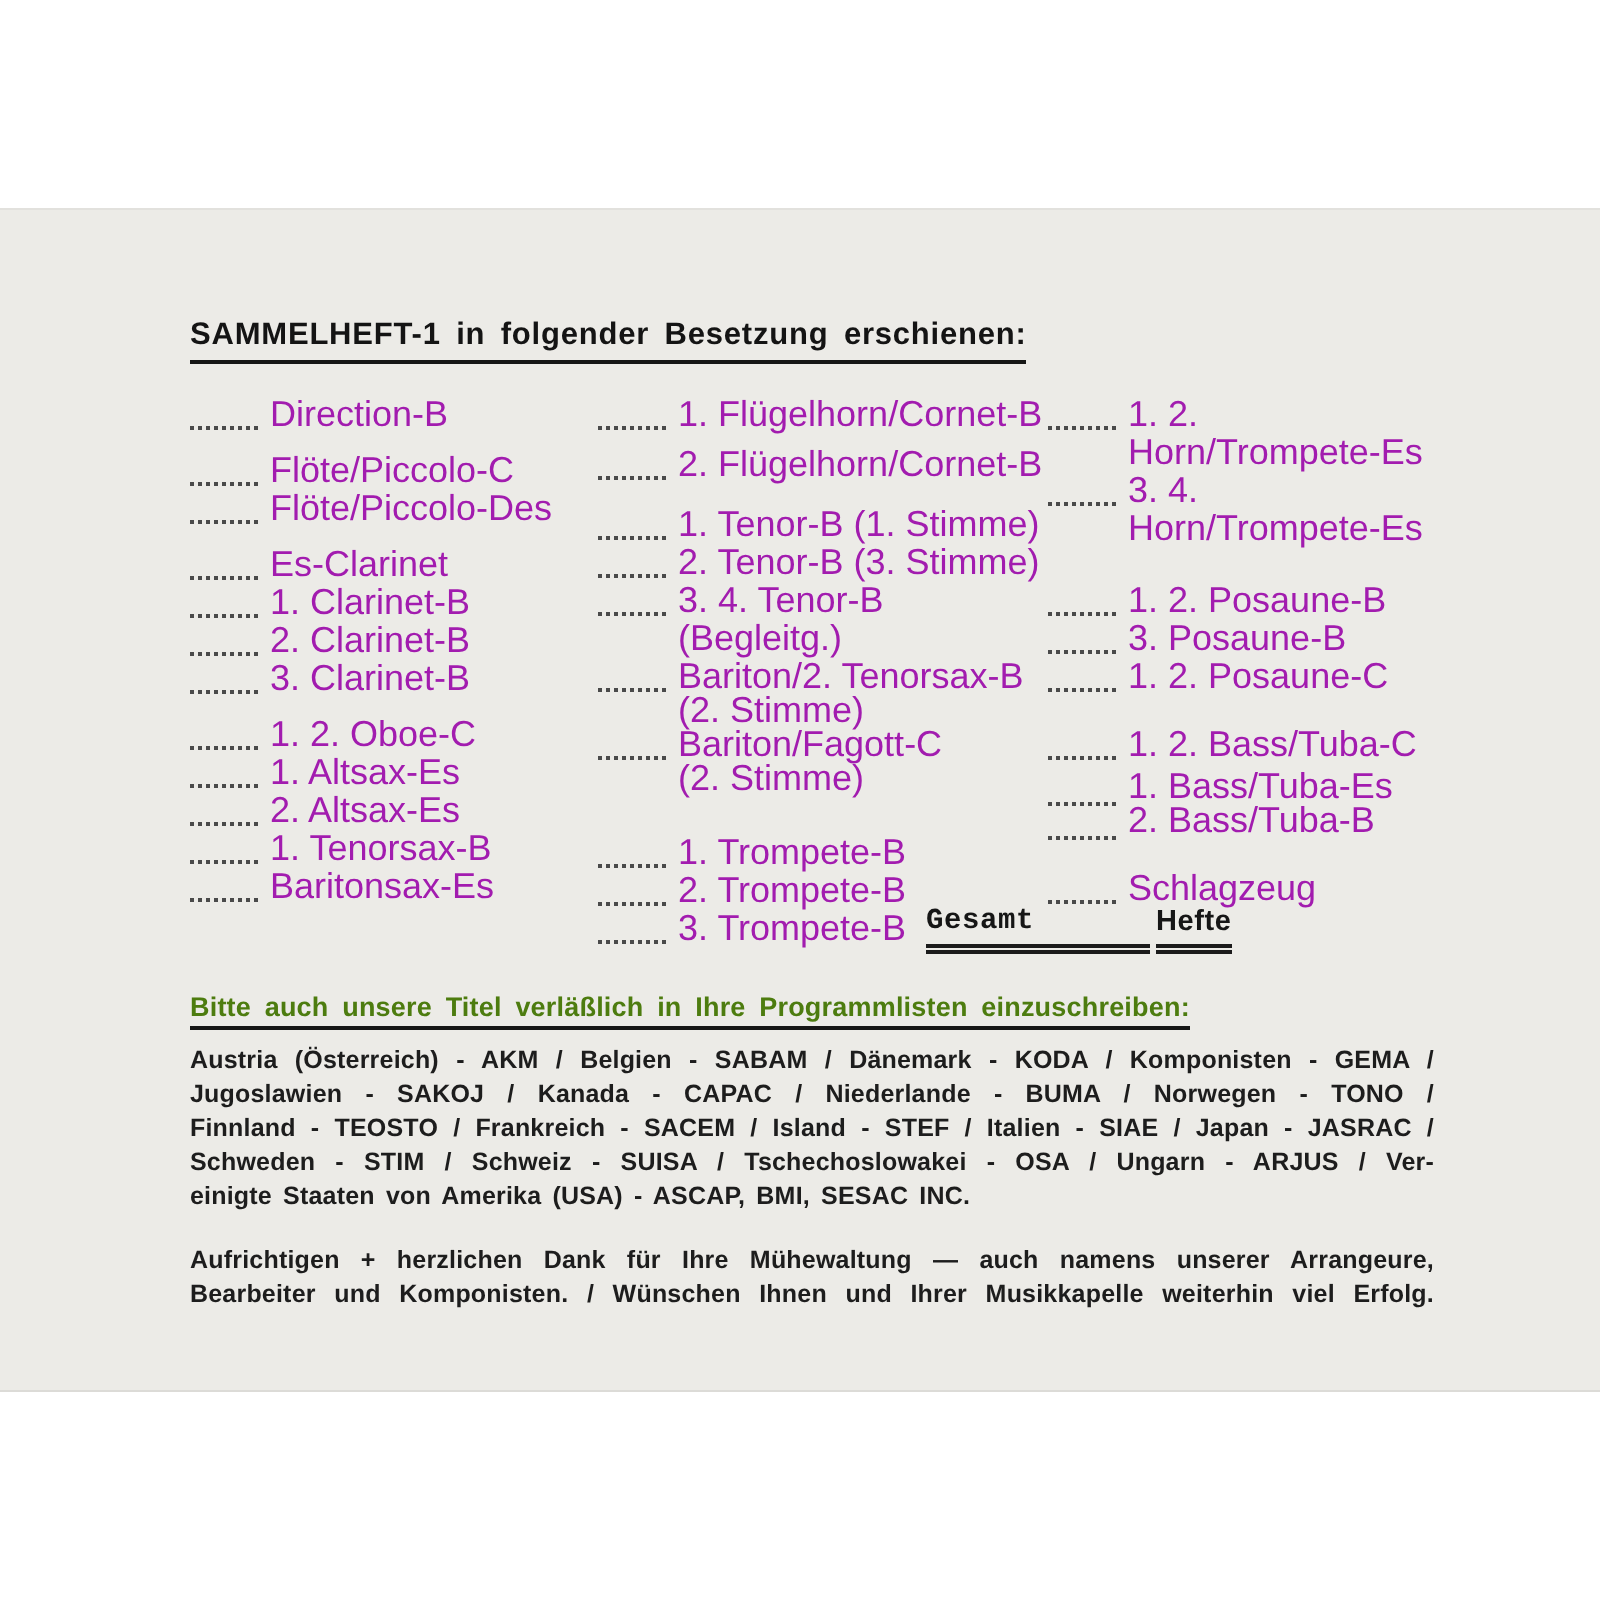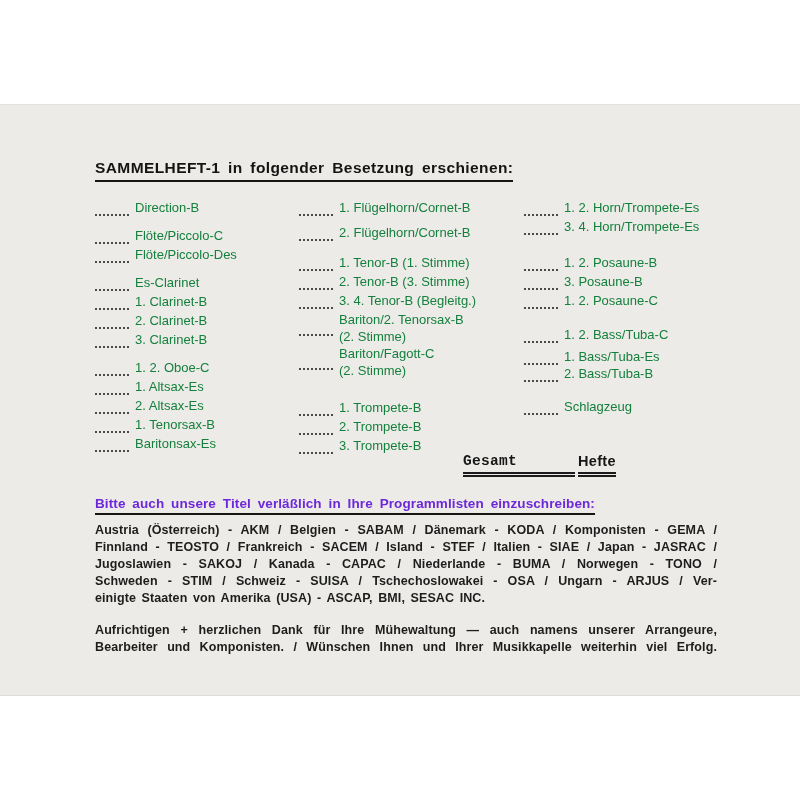--- a/index.html
+++ b/index.html
@@ -16,33 +16,33 @@
   .col3{left:524px;width:196px;}
   .group{margin-bottom:9px;}
   .col2 .group{margin-bottom:11px;}
   .col2 .group:nth-child(2){margin-bottom:20px;}
   .col3 .group:nth-child(1){margin-bottom:17px;}
   .col3 .group:nth-child(2){margin-bottom:15px;}
   .col3 .group:nth-child(3){margin-bottom:4px;}
   .col3 .group:nth-child(4){margin-bottom:15px;}
   .col2 .group:nth-child(1) .item + .item{margin-top:6px;}
   .col3 .group:nth-child(4) .item{line-height:15px;}
-  .item{display:flex;align-items:center;line-height:19px;font-size:13px;color:#15803d;}
+  .item{display:flex;align-items:flex-start;line-height:19px;font-size:18px;color:#a21caf;}
   .dots{width:34px;min-width:34px;margin-right:6px;height:15px;
     border-bottom:2px dotted #4a4a4a;}
   .txt{display:block;}
   .l1{display:block;}
   .sub{display:block;line-height:15px;}
   .totals{position:absolute;left:463px;top:348px;display:flex;align-items:flex-end;}
   .total-box{display:inline-block;border-bottom:5px double #1b1b1b;padding-bottom:3px;
     font-weight:bold;font-size:14.5px;color:#161616;letter-spacing:.3px;}
   .total-box.gesamt{width:112px;font-family:Liberation Mono, monospace;}
   .total-box.hefte{width:38px;margin-left:3px;}
   .program-heading{position:absolute;left:95px;top:391px;margin:0;font-size:13.5px;
-    font-weight:bold;color:#6d28d9;word-spacing:3px;letter-spacing:.1px;
+    font-weight:bold;color:#4d7c0f;word-spacing:3px;letter-spacing:.1px;
     border-bottom:2px solid #161616;padding-bottom:2px;white-space:nowrap;}
   .para{position:absolute;left:95px;width:622px;font-weight:bold;font-size:12.5px;
     line-height:17px;color:#1d1d1d;word-spacing:2px;letter-spacing:.1px;}
   .societies{top:417px;}
   .thanks{top:517px;}
   .jline{text-align:justify;text-align-last:justify;}
   .lline{text-align:left;}
 </style>
 </head>
 <body>
@@ -275,22 +275,22 @@
 
     <div class="totals">
       <span class="total-box gesamt"><span>Gesamt</span></span>
       <span class="total-box hefte"><span>Hefte</span></span>
     </div>
 
     <h2 class="program-heading">Bitte auch unsere Titel verläßlich in Ihre Programmlisten einzuschreiben:</h2>
 
     <div class="para societies">
       <div class="jline">Austria (Österreich) - AKM / Belgien - SABAM / Dänemark - KODA / Komponisten - GEMA /</div>
+      <div class="jline">Jugoslawien - SAKOJ / Kanada - CAPAC / Niederlande - BUMA / Norwegen - TONO /</div>
       <div class="jline">Finnland - TEOSTO / Frankreich - SACEM / Island - STEF / Italien - SIAE / Japan - JASRAC /</div>
-      <div class="jline">Jugoslawien - SAKOJ / Kanada - CAPAC / Niederlande - BUMA / Norwegen - TONO /</div>
       <div class="jline">Schweden - STIM / Schweiz - SUISA / Tschechoslowakei - OSA / Ungarn - ARJUS / Ver-</div>
       <div class="lline">einigte Staaten von Amerika (USA) - ASCAP, BMI, SESAC INC.</div>
     </div>
 
     <div class="para thanks">
       <div class="jline">Aufrichtigen + herzlichen Dank für Ihre Mühewaltung — auch namens unserer Arrangeure,</div>
       <div class="jline">Bearbeiter und Komponisten. / Wünschen Ihnen und Ihrer Musikkapelle weiterhin viel Erfolg.</div>
     </div>
 
   </div>

